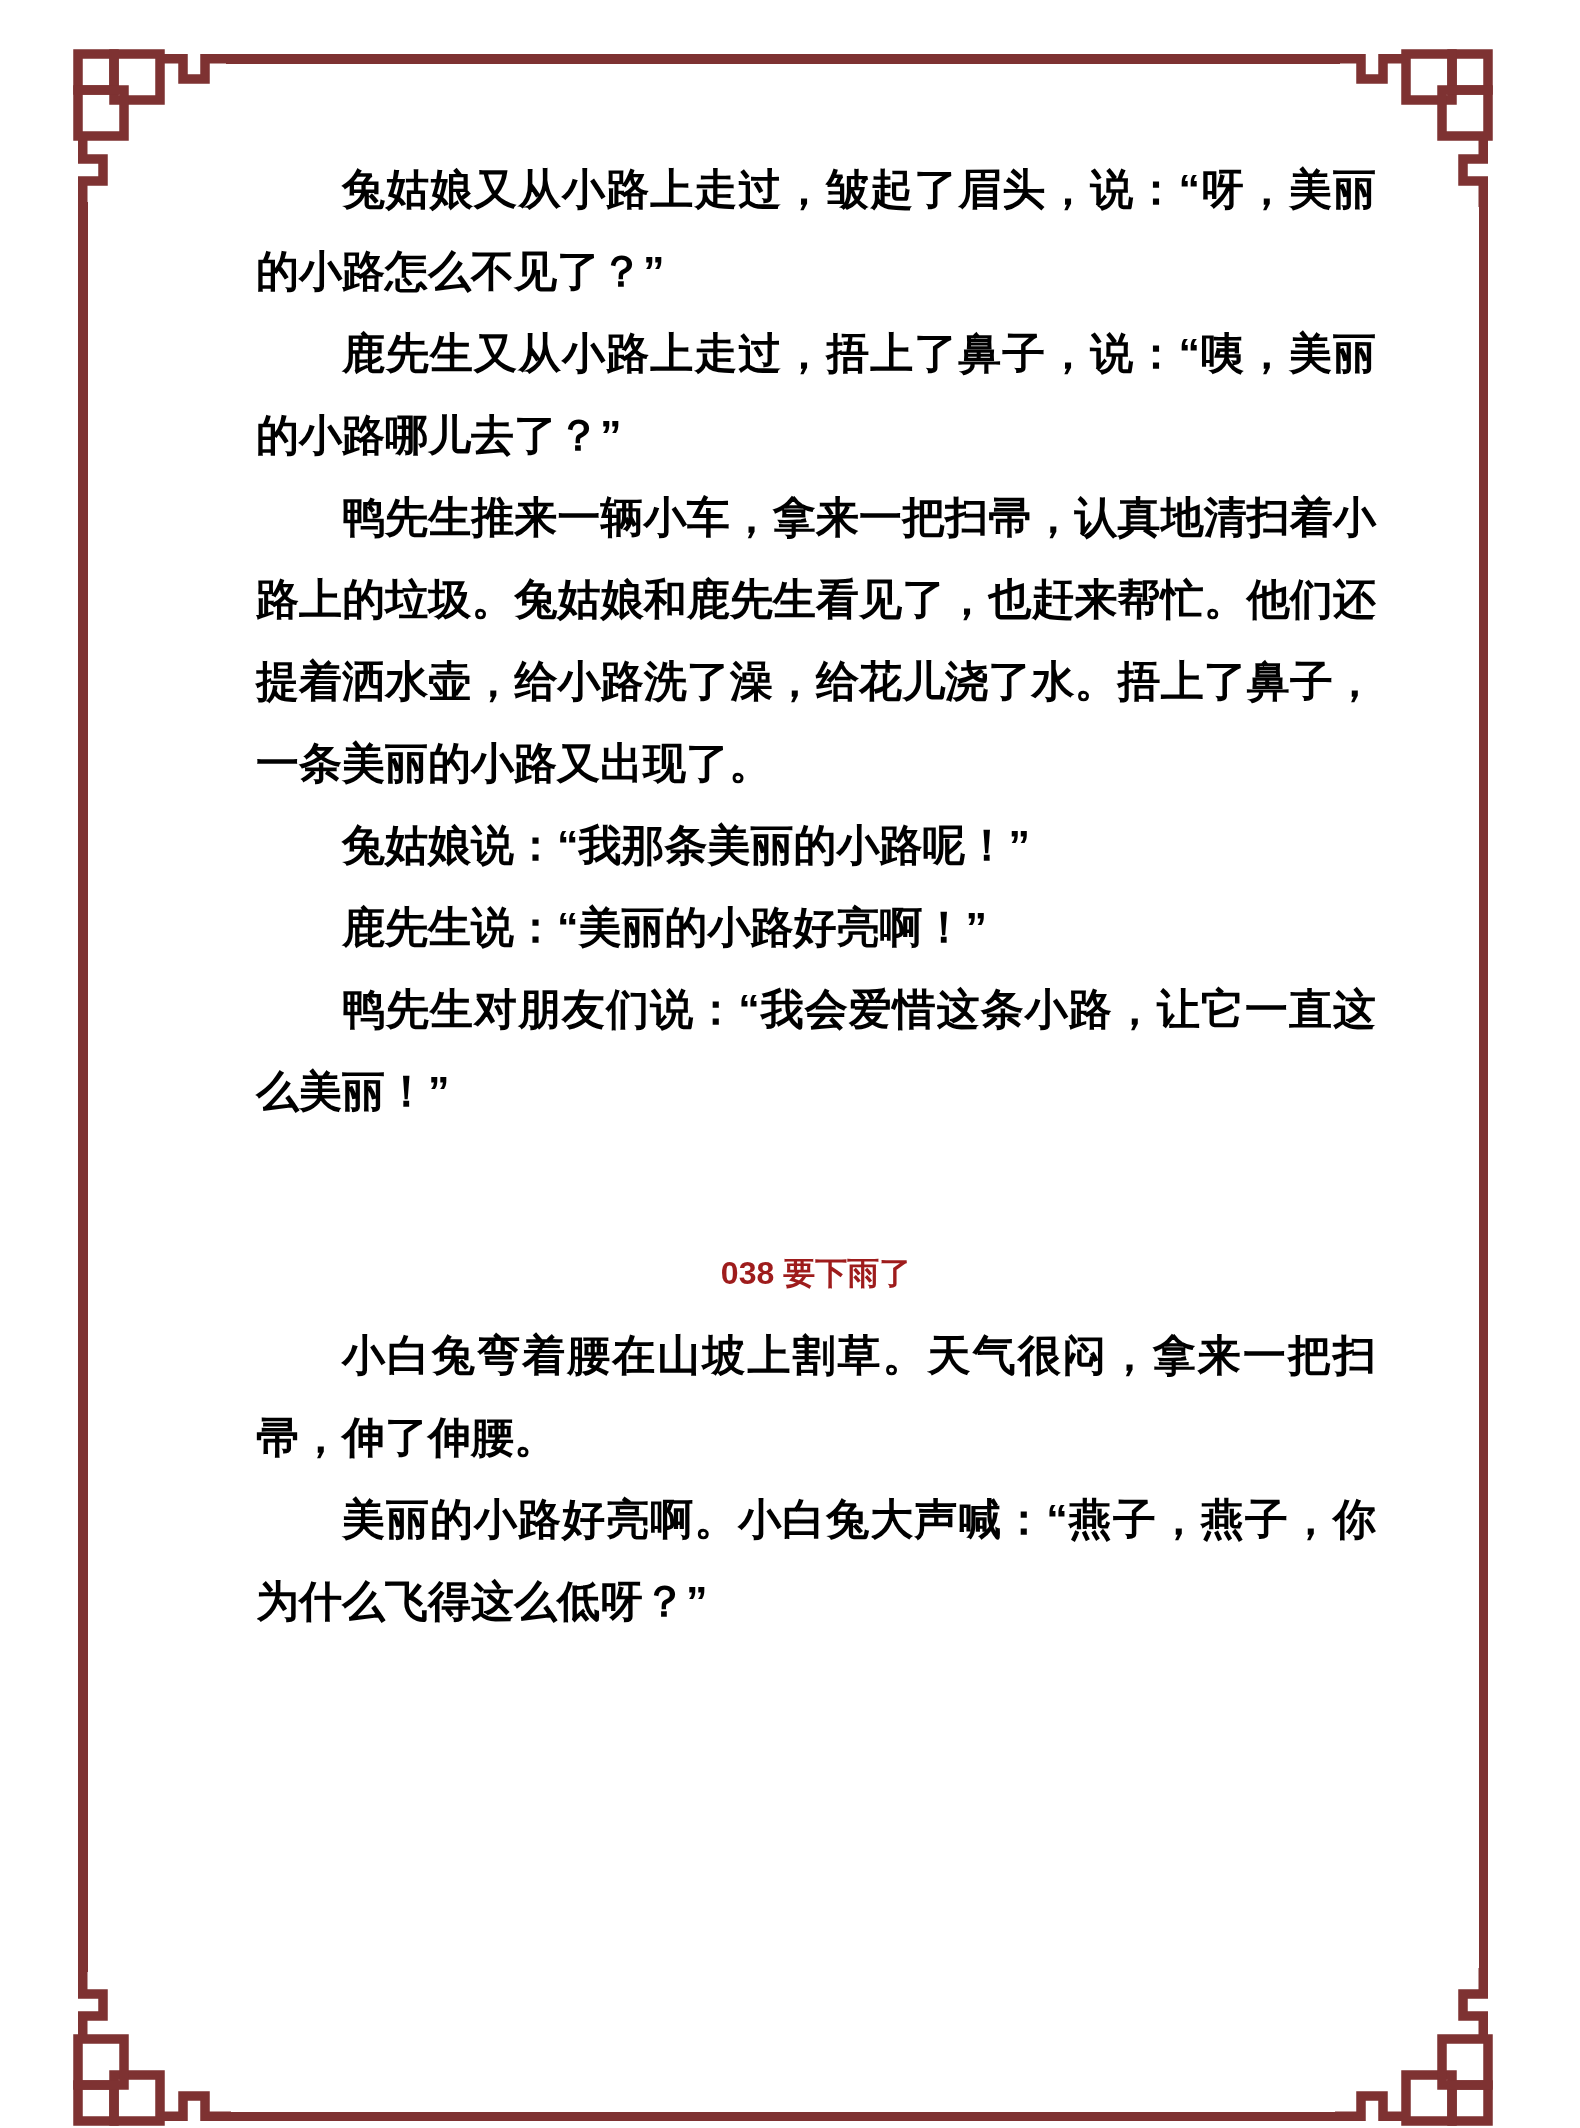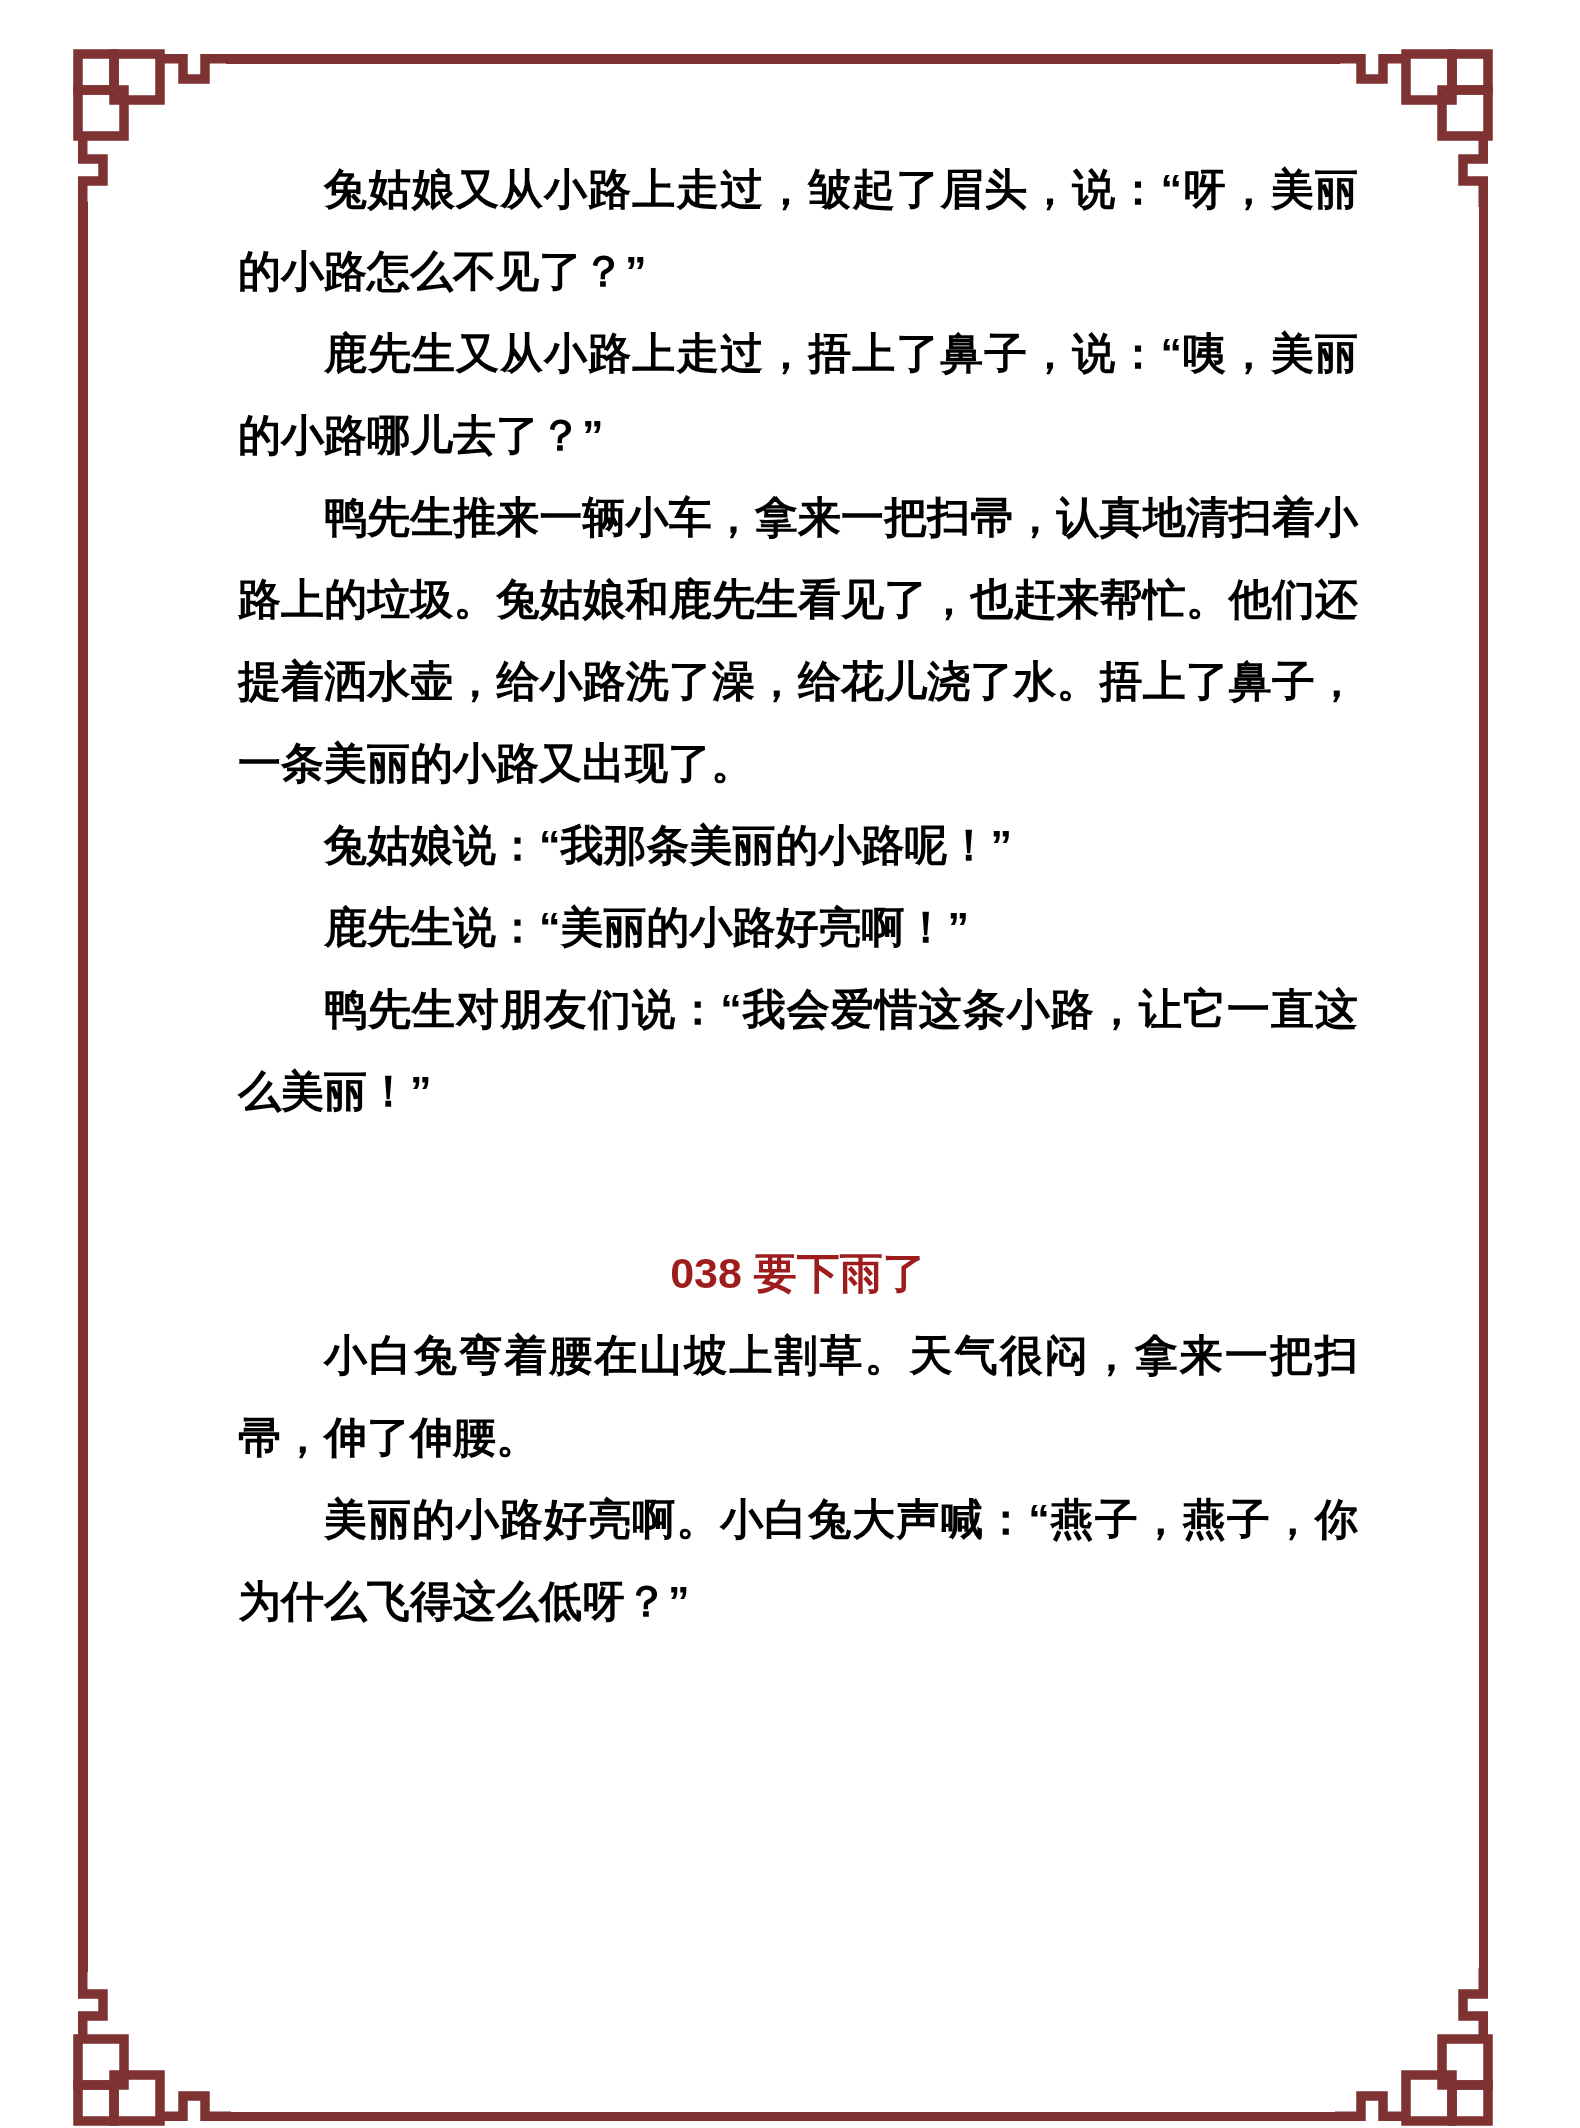--- a/index.html
+++ b/index.html
@@ -19,34 +19,34 @@
   .frame-line.right  { left: 1478.5px;top: 202px; width: 9.5px; height: 1770px; }
   .corner { position: absolute; width: 160px; height: 160px; }
   .corner.tl { left: 71px;   top: 47px; }
   .corner.tr { left: 1335px; top: 47px;   transform: scaleX(-1); }
   .corner.bl { left: 71px;   top: 1968px; transform: scaleY(-1); }
   .corner.br { left: 1335px; top: 1968px; transform: scale(-1,-1); }
   .corner svg { display: block; width: 100%; height: 100%; }
   
   .text-block {
     position: absolute;
-    left: 238px;
+    left: 256px;
     top: 148px;
     width: 1120px;
     color: #000000;
     font-size: 43px;
     line-height: 82px;
     font-weight: 700;
     text-align: justify;
     line-break: strict;
   }
   .para { margin: 0; text-indent: 2em; }
   .section-title {
     margin: 100px 0 0 0;
-    font-size: 43px;
+    font-size: 32px;
     line-height: 82px;
     font-weight: 700;
     text-align: center;
     color: #9e1c1c;
   }
   .hidden-defs { position: absolute; width: 0; height: 0; overflow: hidden; }
 </style>
 </head>
 <body>
 

